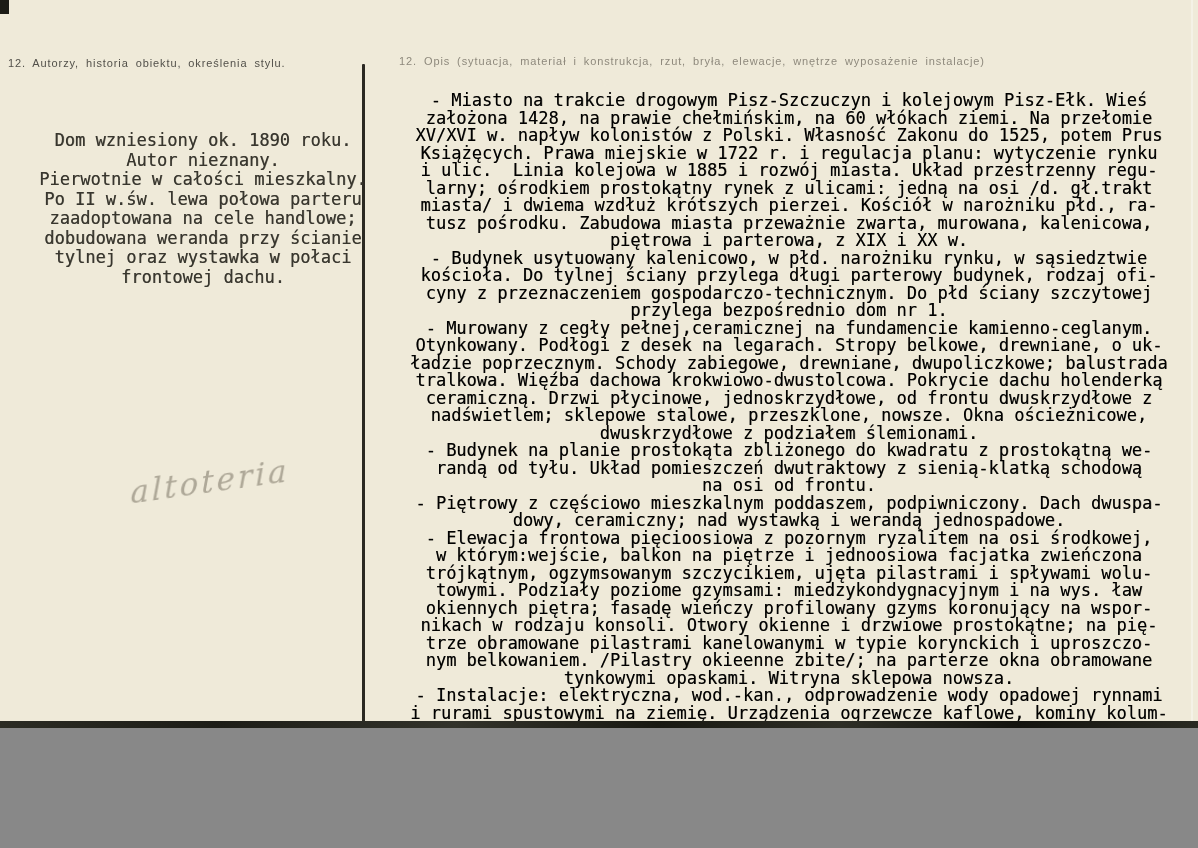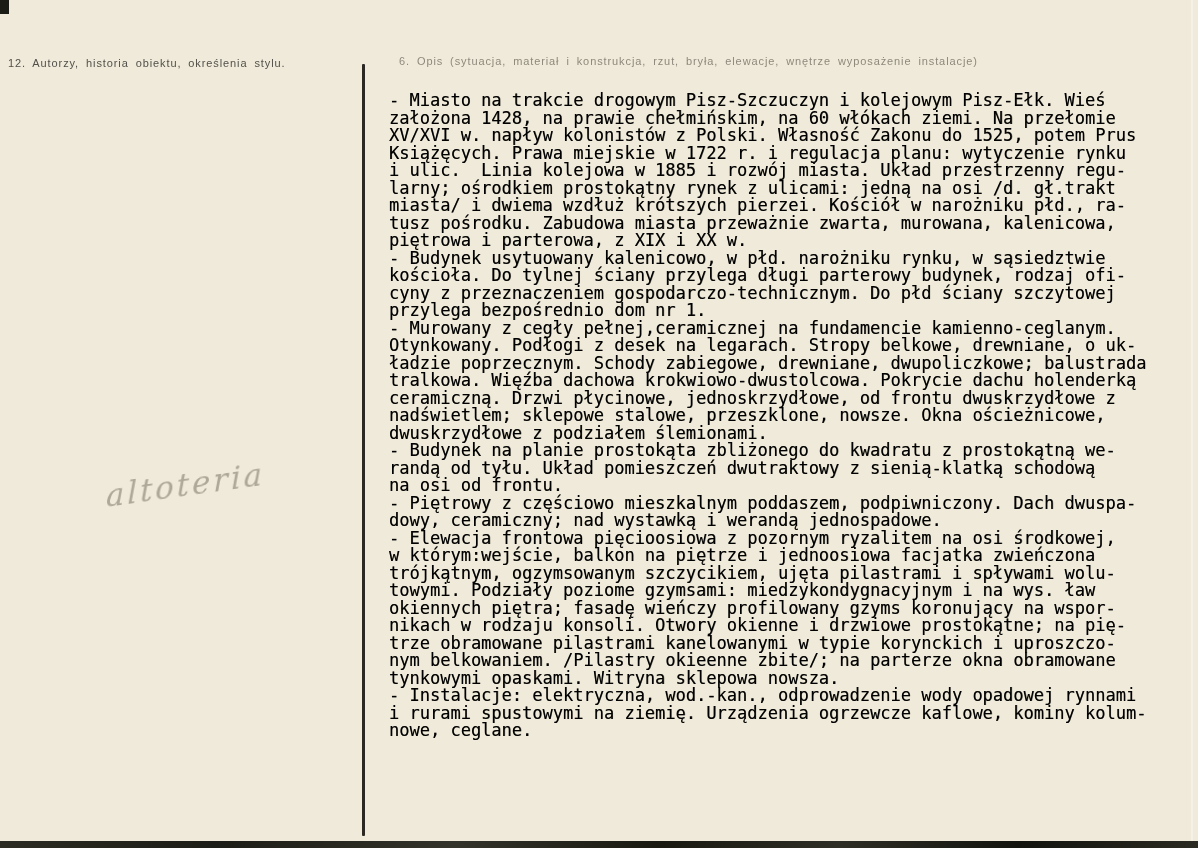--- a/index.html
+++ b/index.html
@@ -1,29 +1,30 @@
 <!DOCTYPE html>
 <html><head>
 <meta charset="utf-8">
 <style>
   html, body { margin: 0; padding: 0; }
   body { background: #888; }
 
   .scan {
     position: relative;
     width: 1198px;
-    height: 848px;
+    height: 728px;
     overflow: hidden;
     background:
       radial-gradient(ellipse at 30% 35%, rgba(255,255,255,0.05), transparent 65%),
       linear-gradient(90deg, #e7e2d0 0%, #efead9 6%, #f0ebda 45%, #edе8d6 80%, #eee9d7 100%),
       #efead9;
     background-color: #efead9;
     font-family: "DejaVu Sans Mono", monospace;
     color: #37352d;
+    text-align: center;
   }
 
   
   .corner-mark {
     position: absolute;
     left: 0; top: 0;
     width: 9px; height: 14px;
     background: #1c1c16;
   }
   .bottom-edge {
@@ -106,25 +107,33 @@
 </head>
 <body>
 
 <div class="scan">
 
   <div class="corner-mark"></div>
   <div class="right-edge-line"></div>
 
   <div class="form-label left">12. Autorzy, historia obiektu, określenia stylu.</div>
 
-  <div class="form-label right">6. Opis (sytuacja, materiał i konstrukcja, rzut, bryła, elewacje, wnętrze wyposażenie instalacje)</div>
+  <div class="form-label right">12. Opis (sytuacja, materiał i konstrukcja, rzut, bryła, elewacje, wnętrze wyposażenie instalacje)</div>
 
   <div class="divider"></div>
 
   <div class="left-col typewriter">
+    <div class="para">Dom wzniesiony ok. 1890 roku.
+Autor nieznany.
+Pierwotnie w całości mieszkalny.
+Po II w.św. lewa połowa parteru
+zaadoptowana na cele handlowe;
+dobudowana weranda przy ścianie
+tylnej oraz wystawka w połaci
+frontowej dachu.</div>
   </div>
 
   <div class="handwriting">altoteria</div>
 
   <div class="right-col typewriter">- Miasto na trakcie drogowym Pisz-Szczuczyn i kolejowym Pisz-Ełk. Wieś
 założona 1428, na prawie chełmińskim, na 60 włókach ziemi. Na przełomie
 XV/XVI w. napływ kolonistów z Polski. Własność Zakonu do 1525, potem Prus
 Książęcych. Prawa miejskie w 1722 r. i regulacja planu: wytyczenie rynku
 i ulic.  Linia kolejowa w 1885 i rozwój miasta. Układ przestrzenny regu-
 larny; ośrodkiem prostokątny rynek z ulicami: jedną na osi /d. gł.trakt

